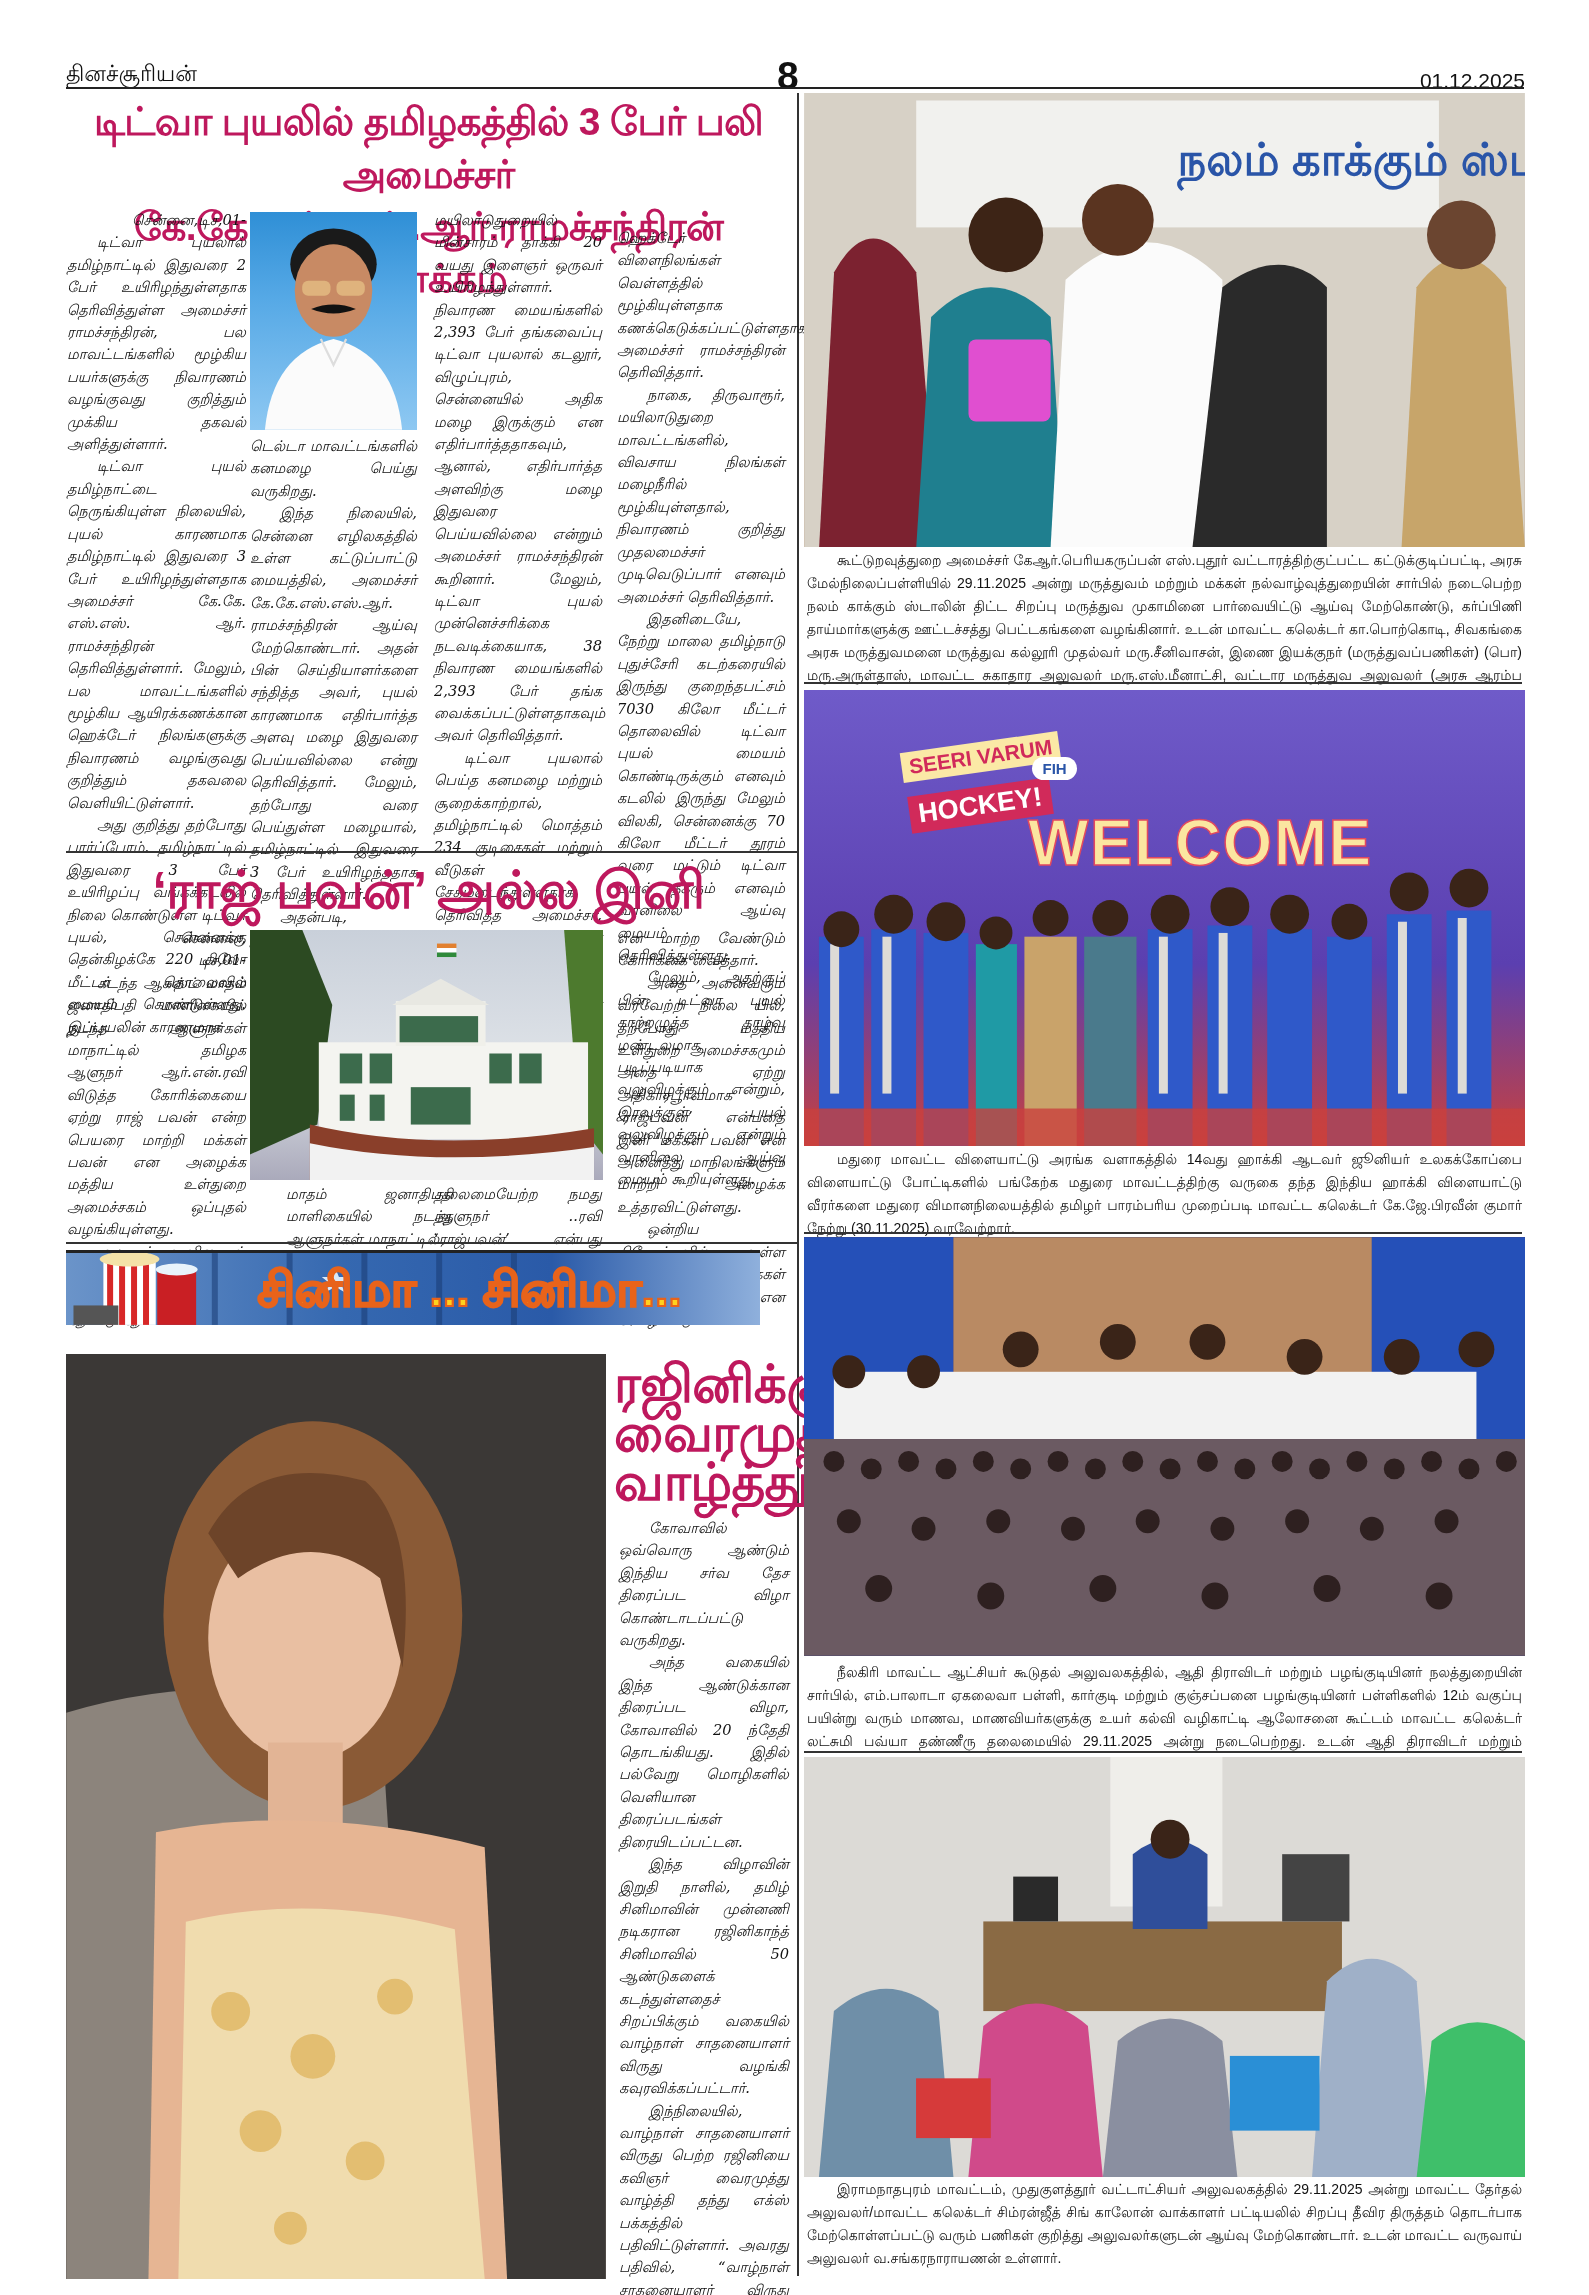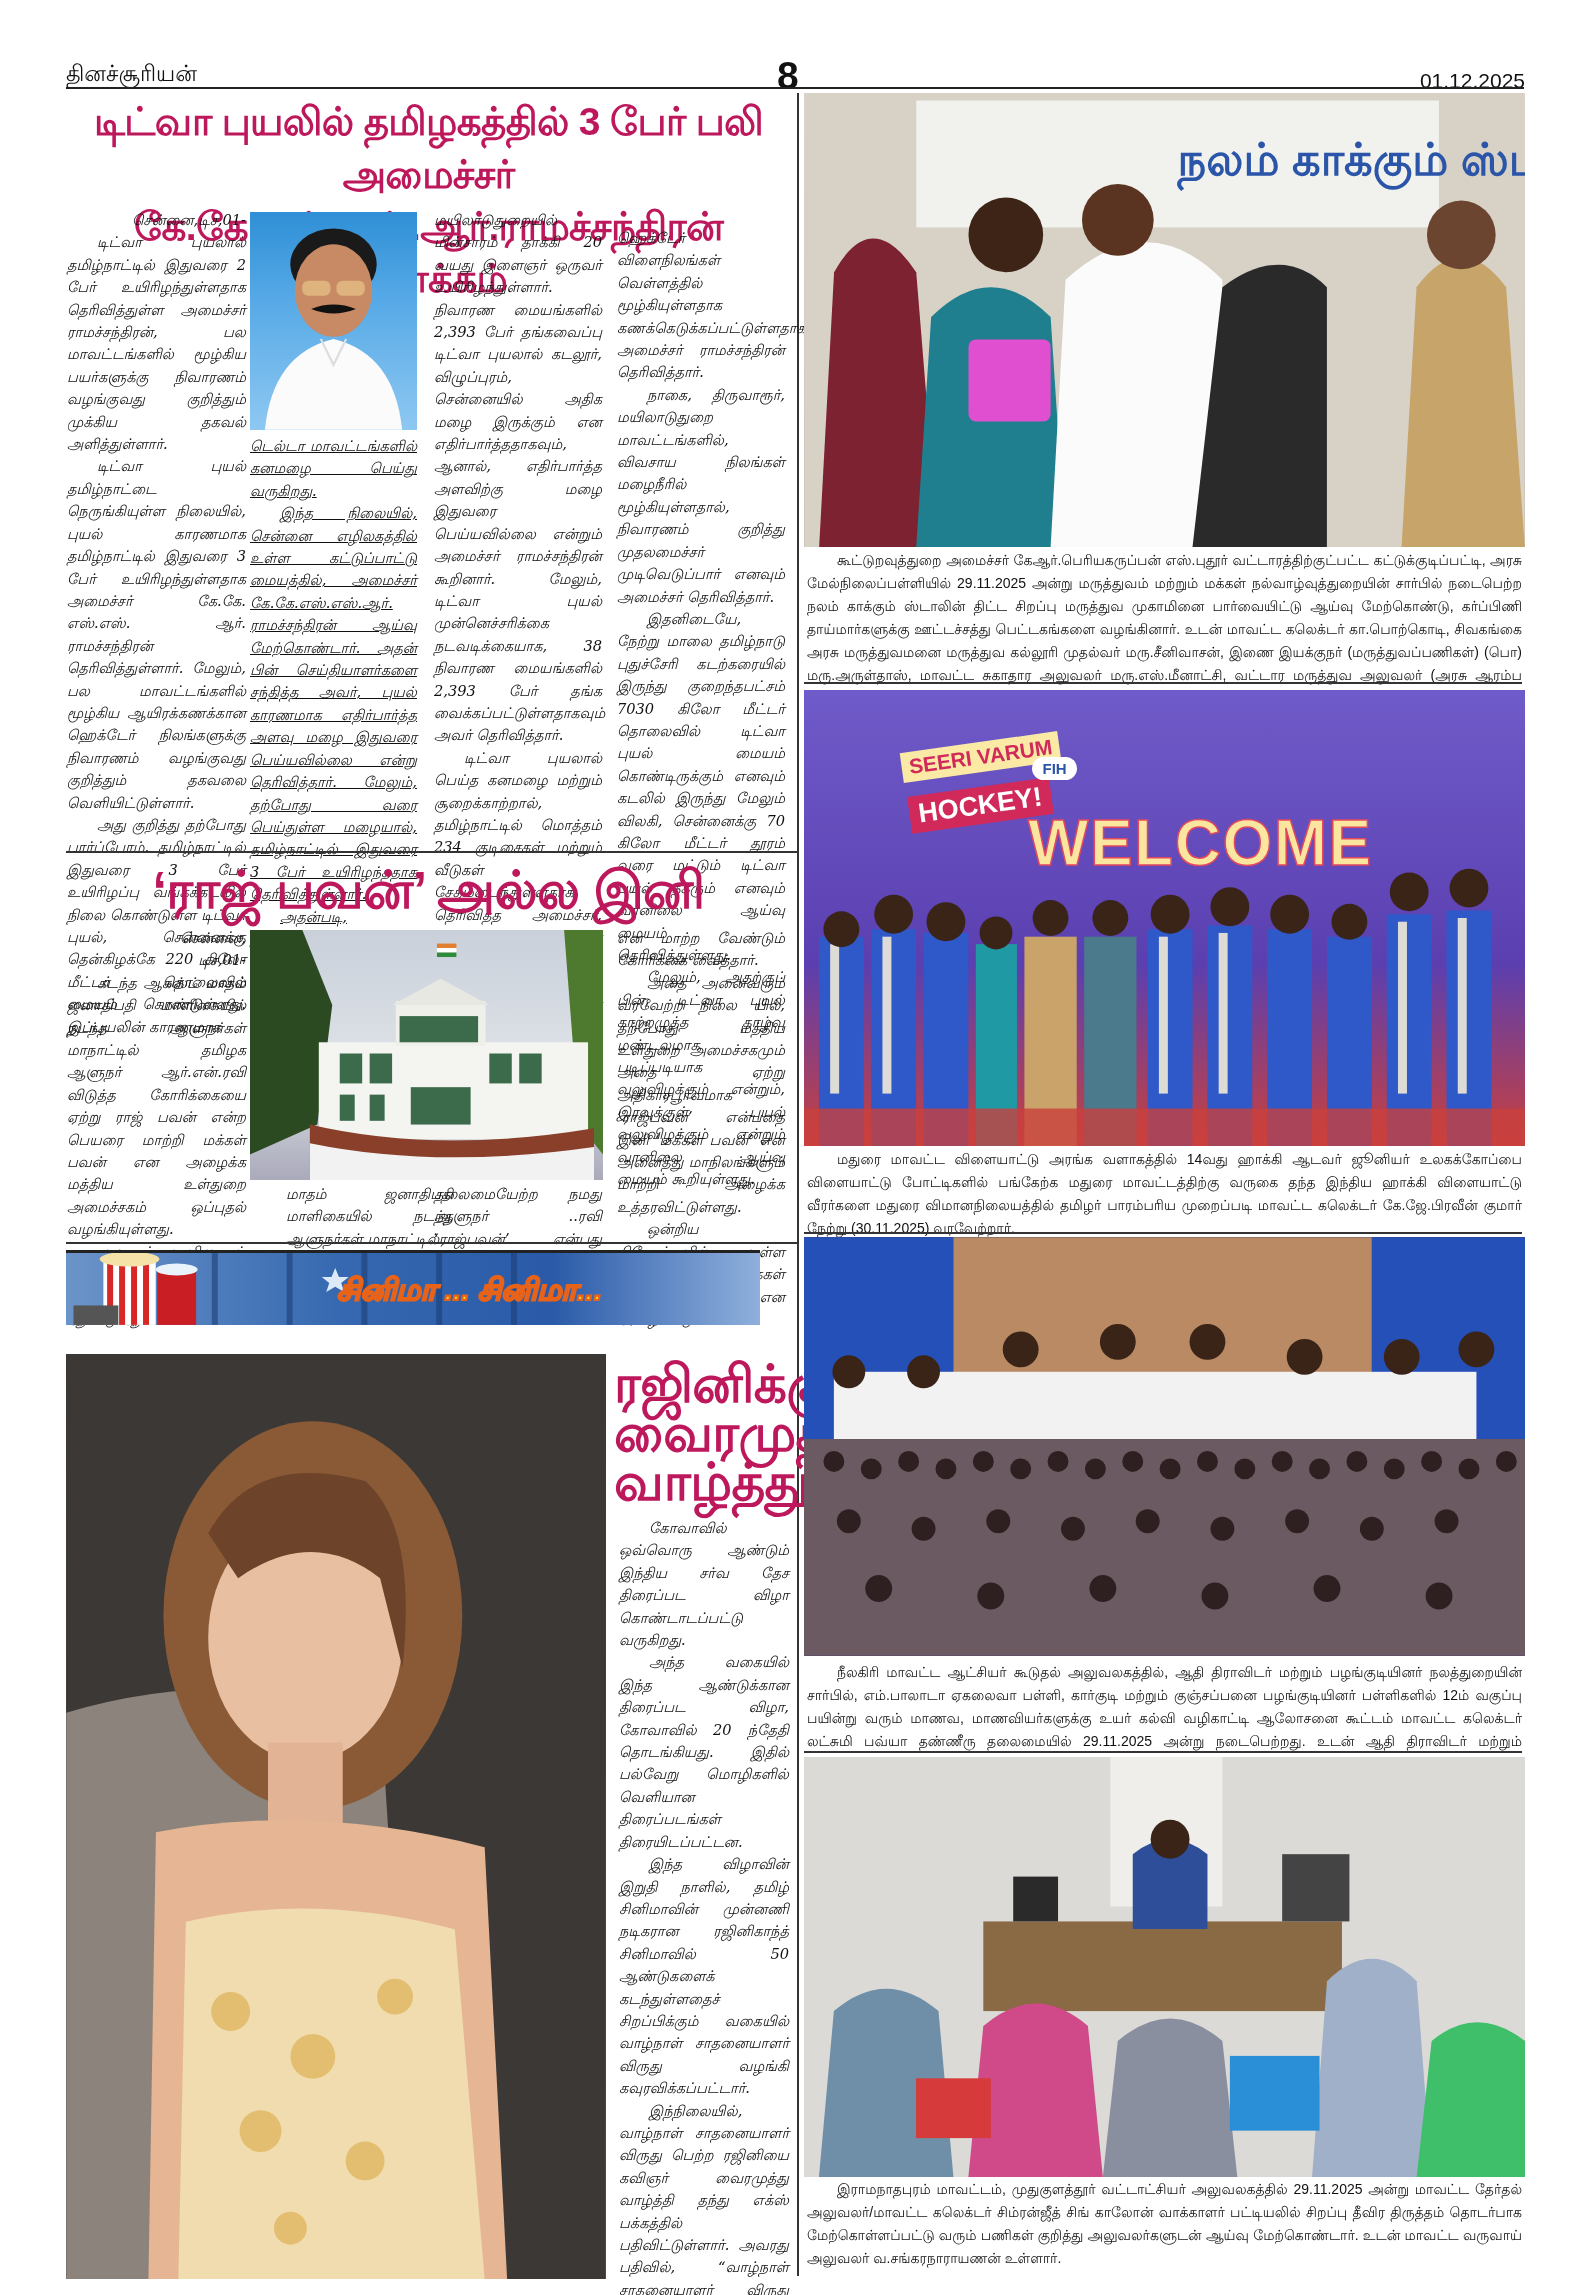--- a/index.html
+++ b/index.html
@@ -46,21 +46,21 @@
       <ellipse cx="112" cy="70" rx="58" ry="48" fill="#1a1a1a"></ellipse>
       <ellipse cx="112" cy="105" rx="52" ry="62" fill="#c88a64"></ellipse>
       <rect x="70" y="92" width="38" height="20" rx="8" fill="#e8c488" opacity="0.7"></rect>
       <rect x="116" y="92" width="38" height="20" rx="8" fill="#e8c488" opacity="0.7"></rect>
       <path d="M82 130 Q112 118 142 130 Q112 142 82 130Z" fill="#111"></path>
       <path d="M20 292 Q30 190 112 170 Q194 190 204 292Z" fill="#fbfbfb"></path>
       <path d="M95 170 L112 205 L129 170" fill="none" stroke="#ddd" stroke-width="3"></path>
     </svg>
   </div>
 
-  <div class="abs col" style="left:250px;top:435px;width:167px;text-decoration:underline;">
+  <div class="abs col" style="left:250px;top:435px;width:167px;">
     <p style="text-indent:0">டெல்டா மாவட்டங்களில் கனமழை பெய்து வருகிறது.</p>
     <p>இந்த நிலையில், சென்னை எழிலகத்தில் உள்ள கட்டுப்பாட்டு மையத்தில், அமைச்சர் கே.கே.எஸ்.எஸ்.ஆர். ராமச்சந்திரன் ஆய்வு மேற்கொண்டார். அதன் பின் செய்தியாளர்களை சந்தித்த அவர், புயல் காரணமாக எதிர்பார்த்த அளவு மழை இதுவரை பெய்யவில்லை என்று தெரிவித்தார். மேலும், தற்போது வரை பெய்துள்ள மழையால், தமிழ்நாட்டில் இதுவரை 3 பேர் உயிரிழந்ததாக தெரிவித்துள்ளார்.</p>
     <p>அதன்படி, தூத்துக்குடி, தஞ்சாவூரில் சுவர் இடிந்து 2 பேர் உயிரிழந்துள்ளனர்.</p>
   </div>
 
   <div class="abs col" style="left:434px;top:209px;width:168px;">
     <p style="text-indent:0">மயிலாடுதுறையில் மின்சாரம் தாக்கி 20 வயது இளைஞர் ஒருவர் உயிரிழந்துள்ளார். நிவாரண மையங்களில் 2,393 பேர் தங்கவைப்பு டிட்வா புயலால் கடலூர், விழுப்புரம், சென்னையில் அதிக மழை இருக்கும் என எதிர்பார்த்ததாகவும், ஆனால், எதிர்பார்த்த அளவிற்கு மழை இதுவரை பெய்யவில்லை என்றும் அமைச்சர் ராமச்சந்திரன் கூறினார். மேலும், டிட்வா புயல் முன்னெச்சரிக்கை நடவடிக்கையாக, 38 நிவாரண மையங்களில் 2,393 பேர் தங்க வைக்கப்பட்டுள்ளதாகவும் அவர் தெரிவித்தார்.</p>
     <p>டிட்வா புயலால் பெய்த கனமழை மற்றும் சூறைக்காற்றால், தமிழ்நாட்டில் மொத்தம் 234 குடிசைகள் மற்றும் வீடுகள் சேதமடைந்துள்ளதாக தெரிவித்த அமைச்சர், 149 கால்நடைகள் உயிரிழந்துள்ளதாகவும் தகவல் அளித்தார். மூழ்கிய விளைநிலங்கள் நிவாரணம் குறித்து முதல்வர் முடிவு மேலும், தமிழ்நாட்டில் பெய்த மழையால், 56 ஆயிரம்</p>
   </div>
 
@@ -139,21 +139,21 @@
     </g>
     <g fill="#1c3f78" opacity="0.6">
       <rect x="195" y="0" width="8" height="96"></rect>
         <rect x="295" y="0" width="8" height="96"></rect>
         <rect x="395" y="0" width="8" height="96"></rect>
       <rect x="495" y="0" width="8" height="96"></rect>
         <rect x="595" y="0" width="8" height="96"></rect>
     </g>
     <polygon points="360,20 365,32 378,32 368,40 372,52 360,45 348,52 352,40 342,32 355,32" fill="#dbe9f8"></polygon>
   </svg>
-  <div class="ph-label" style="left:142px;top:7.5px;width:523px;text-align:center;font-size:30px;line-height:57px;color:#ffd21f;font-style:italic;-webkit-text-stroke:2.2px #e8631a;">சினிமா ... சினிமா...</div>
+  <div class="ph-label" style="left:142px;top:7.5px;width:523px;text-align:center;font-size:48px;line-height:57px;color:#ffd21f;-webkit-text-stroke:2.2px #e8631a;">சினிமா ... சினிமா...</div>
 </div>
 
 <div class="abs photo" style="left:66px;top:1354px;width:540px;height:925px;background:linear-gradient(180deg,#3a3a3a 0%,#5a5552 45%,#8b8078 100%);">
   <svg width="540" height="925" viewBox="0 0 722 1238">
     <rect x="0" y="0" width="722" height="1238" fill="#3b3836"></rect>
     <path d="M0 480 Q200 420 420 470 L470 1238 L0 1238Z" fill="#8c847c"></path>
     <ellipse cx="330" cy="350" rx="200" ry="260" fill="#8a5a36"></ellipse>
     <ellipse cx="320" cy="380" rx="130" ry="165" fill="#e9bfa2"></ellipse>
     <path d="M190 240 Q250 130 400 170 Q470 230 450 420 L420 300 Q330 230 230 300Z" fill="#6d4429"></path>
     <rect x="270" y="520" width="100" height="120" fill="#e2b495"></rect>

